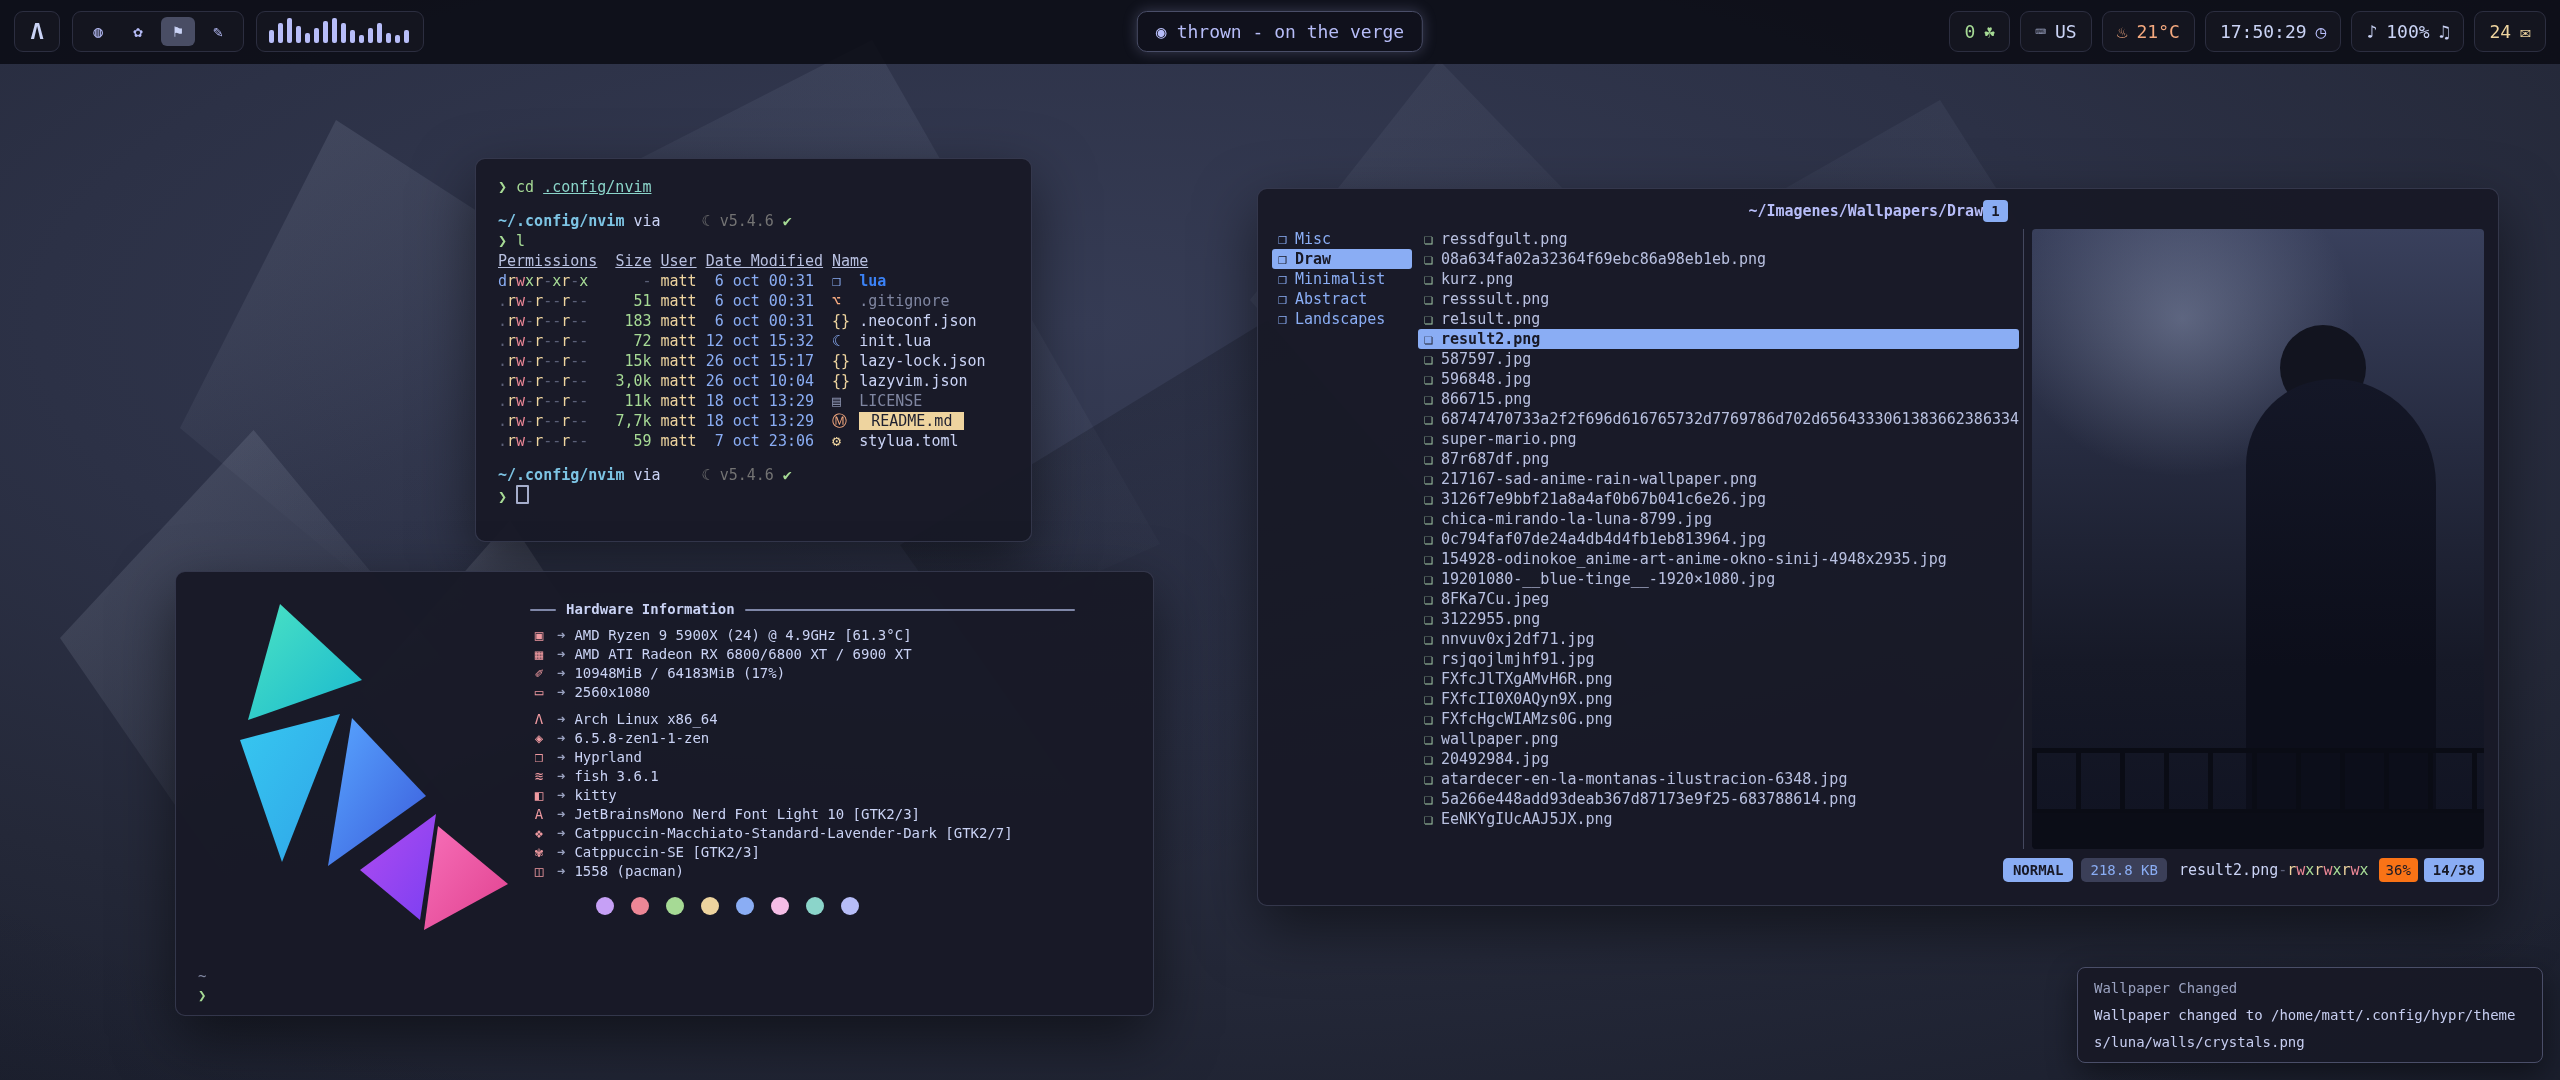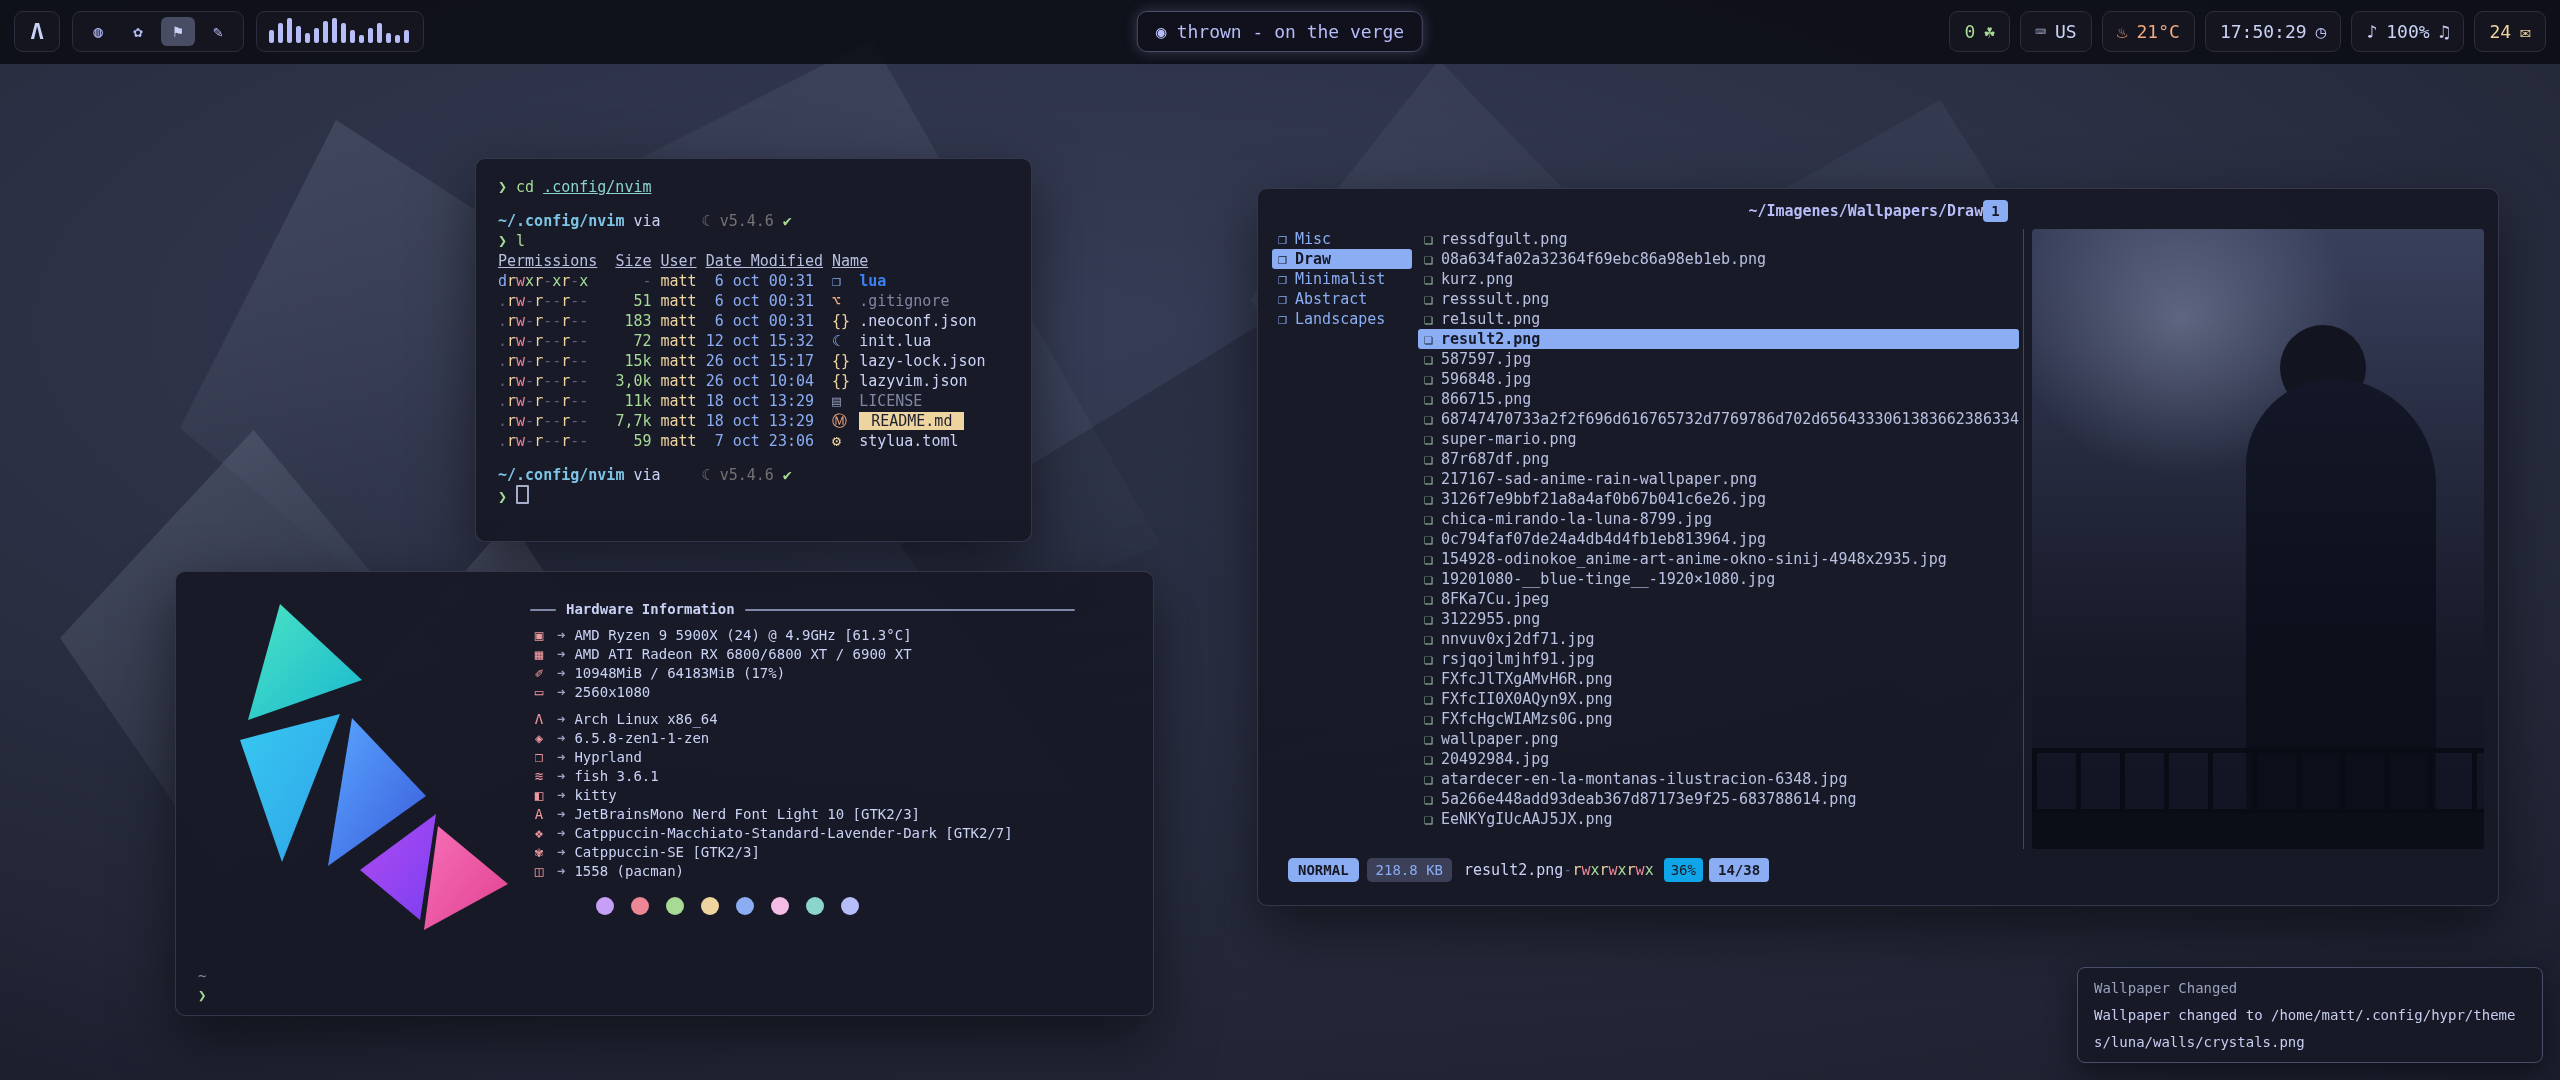--- a/index.html
+++ b/index.html
@@ -111,26 +111,26 @@
     background:linear-gradient(180deg,#39405c 0%,#262b40 35%,#161927 70%,#101322 100%);}
   .pv-glow{position:absolute;left:-80px;top:-120px;width:460px;height:420px;
     background:radial-gradient(closest-side,rgba(196,208,238,.30),rgba(196,208,238,.08) 55%,transparent 75%);}
   .pv-head{position:absolute;right:118px;top:96px;width:86px;height:86px;border-radius:50%;background:#12141f;}
   .pv-fig{position:absolute;right:48px;top:150px;width:190px;height:480px;
     background:linear-gradient(180deg,#141727,#0c0e1a 60%);border-radius:46% 54% 12% 12%/18% 22% 0 0;}
   .pv-rail1{position:absolute;left:0;right:0;bottom:96px;height:5px;background:#0a0c15;}
   .pv-posts{position:absolute;left:0;right:0;bottom:40px;height:56px;background:repeating-linear-gradient(90deg,#0a0c15 0 5px,transparent 5px 44px);}
   .pv-rail2{position:absolute;left:0;right:0;bottom:36px;height:4px;background:#0a0c15;}
   .pv-bottom{position:absolute;left:0;right:0;bottom:0;height:36px;background:#0b0d17;}
-  .fm-status{display:flex;justify-content:flex-start;align-items:center;margin-top:8px;height:26px;margin-left:16px;}
+  .fm-status{display:flex;justify-content:flex-end;align-items:center;margin-top:8px;height:26px;margin-left:16px;}
   .fm-status-left,.fm-status-right{display:flex;align-items:center;}
   .badge-mode{background:#8aadf4;color:#181926;font-weight:bold;padding:2px 10px;border-radius:5px;font-size:14px;}
   .badge-size{background:#3b3f58;color:#8aadf4;padding:2px 9px;border-radius:5px;font-size:14px;margin-left:8px;}
   .fm-file{margin-left:12px;color:#cad3f5;}
-  .badge-pct{background:#0ea5e9;color:#181926;padding:2px 7px;border-radius:4px;margin-left:10px;font-size:14px;}
+  .badge-pct{background:#f97316;color:#181926;padding:2px 7px;border-radius:4px;margin-left:10px;font-size:14px;}
   .badge-pos{background:#8aadf4;color:#181926;padding:2px 9px;border-radius:4px;margin-left:6px;font-size:14px;font-weight:bold;}
 
   
   .notification{position:absolute;left:2077px;top:967px;width:466px;height:96px;background:rgba(24,25,38,.97);
     border:1px solid #4a4e68;border-radius:8px;padding:12px 16px;box-sizing:border-box;box-shadow:0 10px 30px rgba(0,0,0,.45);}
   .notif-title{color:#9aa2c0;font-size:14px;margin-bottom:6px;}
   .notif-body{color:#c6cdf0;font-size:14px;line-height:27px;word-break:break-all;}
 </style>
 </head>
 <body>

